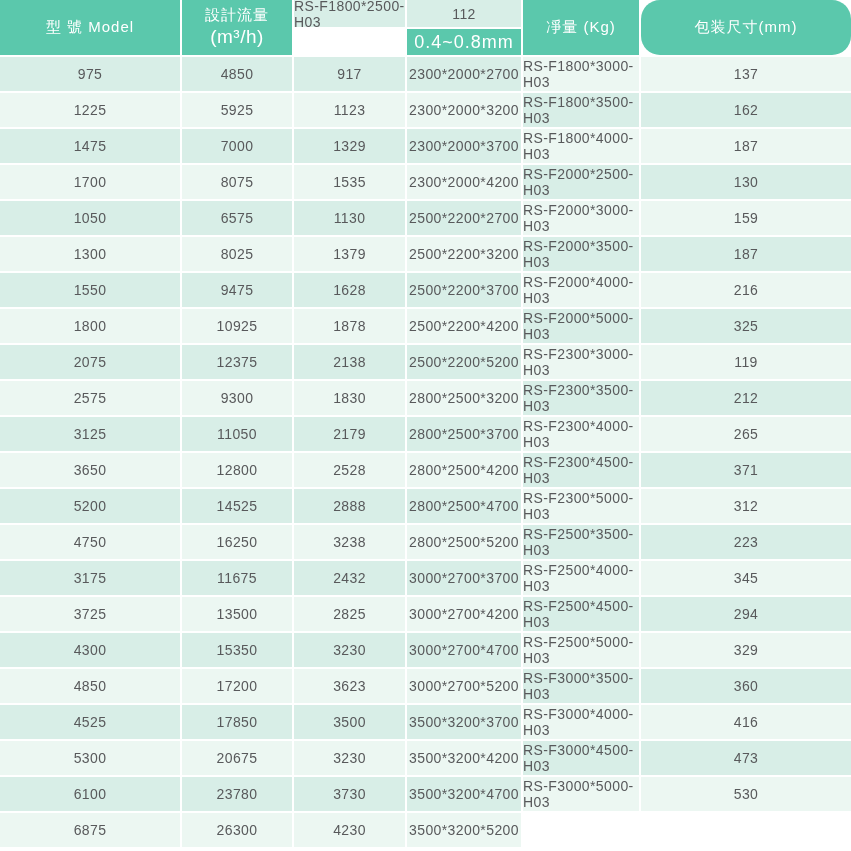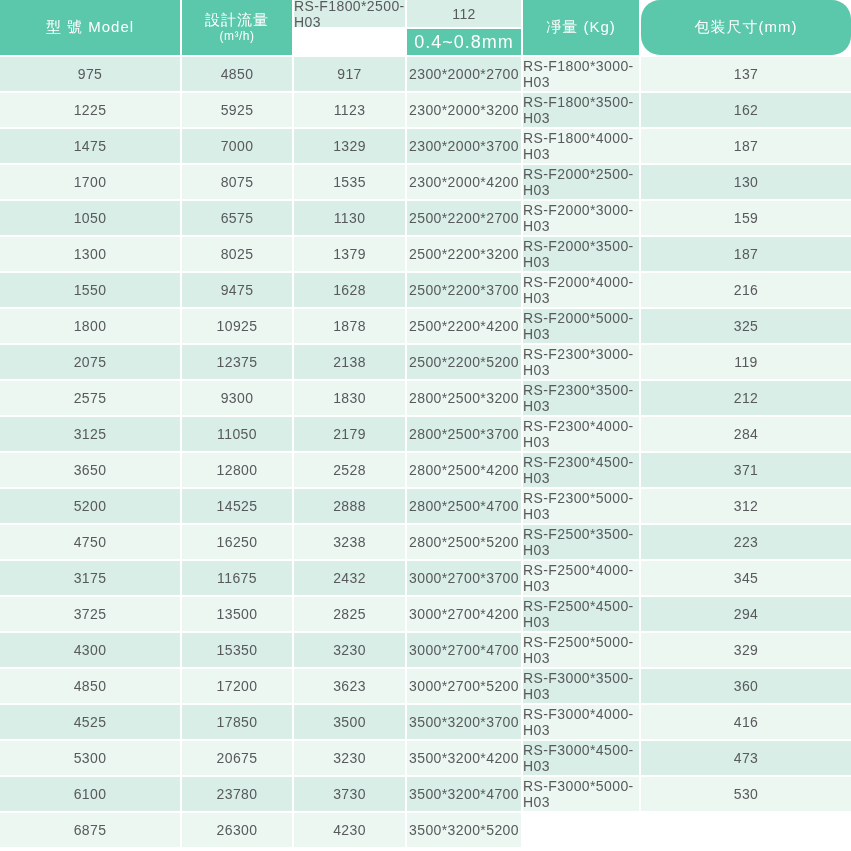--- a/index.html
+++ b/index.html
@@ -36,21 +36,21 @@
     letter-spacing: 1px;
     line-height: 1.25;
   }
   .h-model { grid-column: 1; grid-row: 1 / 3; text-align: right; }
   .h-flow  { grid-column: 2; grid-row: 1 / 3; text-align: right; }
   .h-sand  { grid-column: 3 / 5; grid-row: 1; }
   .h-sub1  { grid-column: 3; grid-row: 2; font-size: 14px; margin-top: 45px; }
   .h-sub2  { grid-column: 4; grid-row: 2; font-size: 18px; }
   .h-net   { grid-column: 5; grid-row: 1 / 3; }
   .h-size  { grid-column: 6; grid-row: 1 / 3; border-radius: 19px; }
-  .h-flow .sub-line { font-size: 12px; letter-spacing: 0.5px; }
+  .h-flow .sub-line { font-size: 19px; letter-spacing: 0.5px; }
   .row { display: contents; }
   .cell {
     background: var(--row-light);
     color: var(--text);
     display: flex;
     align-items: center;
     justify-content: center;
     font-size: 14px;
     letter-spacing: 0.4px;
   }
@@ -181,21 +181,21 @@
       <div class="cell">RS-F2300*3500-H03</div>
       <div class="cell">212</div>
       <div class="cell">3125</div>
       <div class="cell">11050</div>
       <div class="cell">2179</div>
       <div class="cell">2800*2500*3700</div>
     </div>
 
     <div class="row">
       <div class="cell">RS-F2300*4000-H03</div>
-      <div class="cell">284</div>
+      <div class="cell">265</div>
       <div class="cell">3650</div>
       <div class="cell">12800</div>
       <div class="cell">2528</div>
       <div class="cell">2800*2500*4200</div>
     </div>
 
     <div class="row dark">
       <div class="cell">RS-F2300*4500-H03</div>
       <div class="cell">371</div>
       <div class="cell">5200</div>

